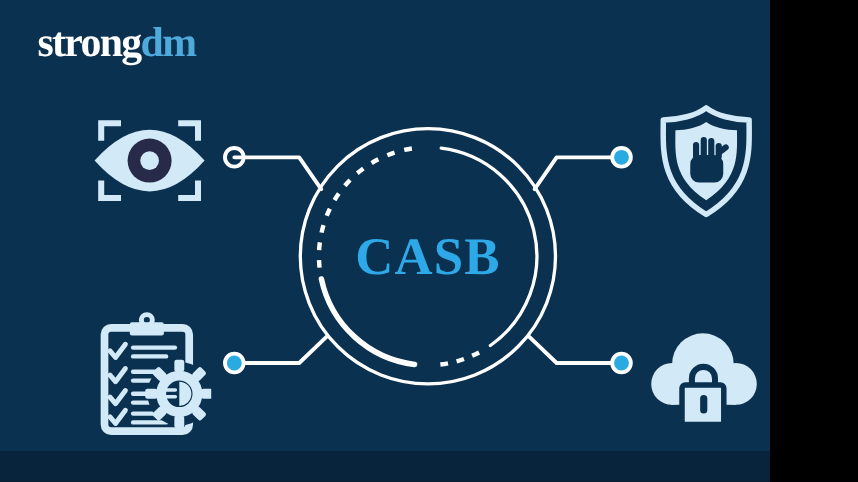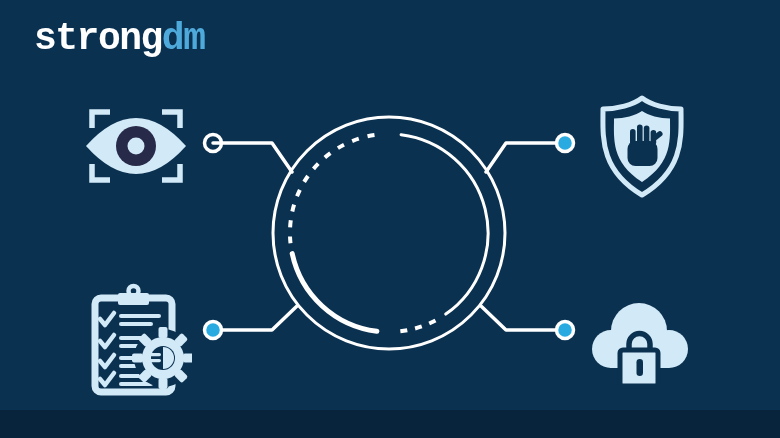--- a/index.html
+++ b/index.html
@@ -1,23 +1,23 @@
 <!DOCTYPE html>
 <html style="--c-bg: #0B3150; --c-footer: #07243C; --c-light: #D2E9F7; --c-accent: #29ABE2; --c-iris: #272A49; --c-logo_dm: #4FAADC; --c-line: #FFFFFF; --c-casb: #2EA9E8;"><head>
 <meta charset="utf-8">
 <style>
   :root{
     --c-bg:#0B3150; --c-footer:#07243C; --c-light:#D2E9F7; --c-accent:#29ABE2;
     --c-iris:#272A49; --c-logo_dm:#4FAADC; --c-line:#FFFFFF; --c-casb:#2EA9E8;
   }
   html,body{margin:0;padding:0;background:#000;}
   .stage{
-    position:relative; width:780px; height:438px; overflow:hidden;
+    position:relative; width:700px; height:438px; overflow:hidden;
     background:var(--c-bg);
-    font-family:Liberation Mono, monospace;
+    font-family:Liberation Serif, serif;
   }
   .footer-band{
     position:absolute; left:0; right:0; bottom:0; height:28px;
     background:var(--c-footer);
   }
   .logo{
     position:absolute; left:34px; top:20px;
     font-size:38px; font-weight:bold; letter-spacing:-1.5px; line-height:1;
     color:var(--c-line); user-select:none;
   }
@@ -59,20 +59,21 @@
     <path class="s-white" stroke-width="4" stroke-dasharray="7 8" d="M435.5,320.4 A99,99 0 0 1 392.5,331.9"></path>
     <path class="s-white" stroke-width="5" stroke-linecap="round" d="M376.9,331.3 A99,99 0 0 1 292.2,253.6"></path>
     <path class="s-white" stroke-width="4" stroke-dasharray="7 9" d="M290.5,243.3 A99,99 0 0 1 382.1,134.2"></path>
 
     <circle class="f-accent s-white" style="stroke:var(--c-line)" stroke-width="3.5" cx="213" cy="143" r="8.5"></circle>
     <circle class="f-accent" stroke="#FFFFFF" stroke-width="3.5" cx="565" cy="143" r="8.5"></circle>
     <circle class="f-accent" stroke="#FFFFFF" stroke-width="3.5" cx="213" cy="330" r="8.5"></circle>
     <circle class="f-accent" stroke="#FFFFFF" stroke-width="3.5" cx="565" cy="330" r="8.5"></circle>
   </svg>
 
+  <div class="casb">CASB</div>
 
   <svg class="icon-svg" style="left:84px; top:100px;" width="110" height="92" viewBox="0 0 110 92">
     <path class="s-light" stroke-width="5.5" d="M8,28 V12 H26 M78,12 H96 V28 M96,64 V80 H78 M26,80 H8 V64"></path>
     <path class="f-light" d="M2,46 Q27,18 52,18 Q77,18 102,46 Q77,74 52,74 Q27,74 2,46 Z"></path>
     <circle class="f-iris" cx="52" cy="46" r="20"></circle>
     <circle class="f-light" cx="52" cy="46" r="8.5"></circle>
   </svg>
 
   <svg class="icon-svg" style="left:592px; top:92px;" width="100" height="108" viewBox="0 0 100 108">
     <path class="s-light" stroke-width="5" stroke-linejoin="round" d="M50,6 C41,13 25,17 11,17 C11,44 7,77 50,103 C93,77 89,44 89,17 C75,17 59,13 50,6 Z"></path>

